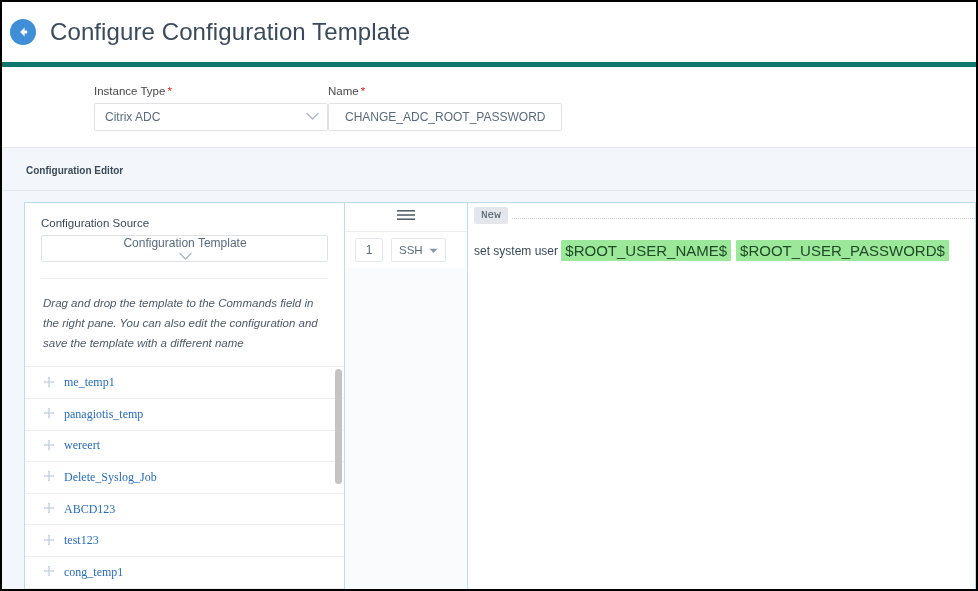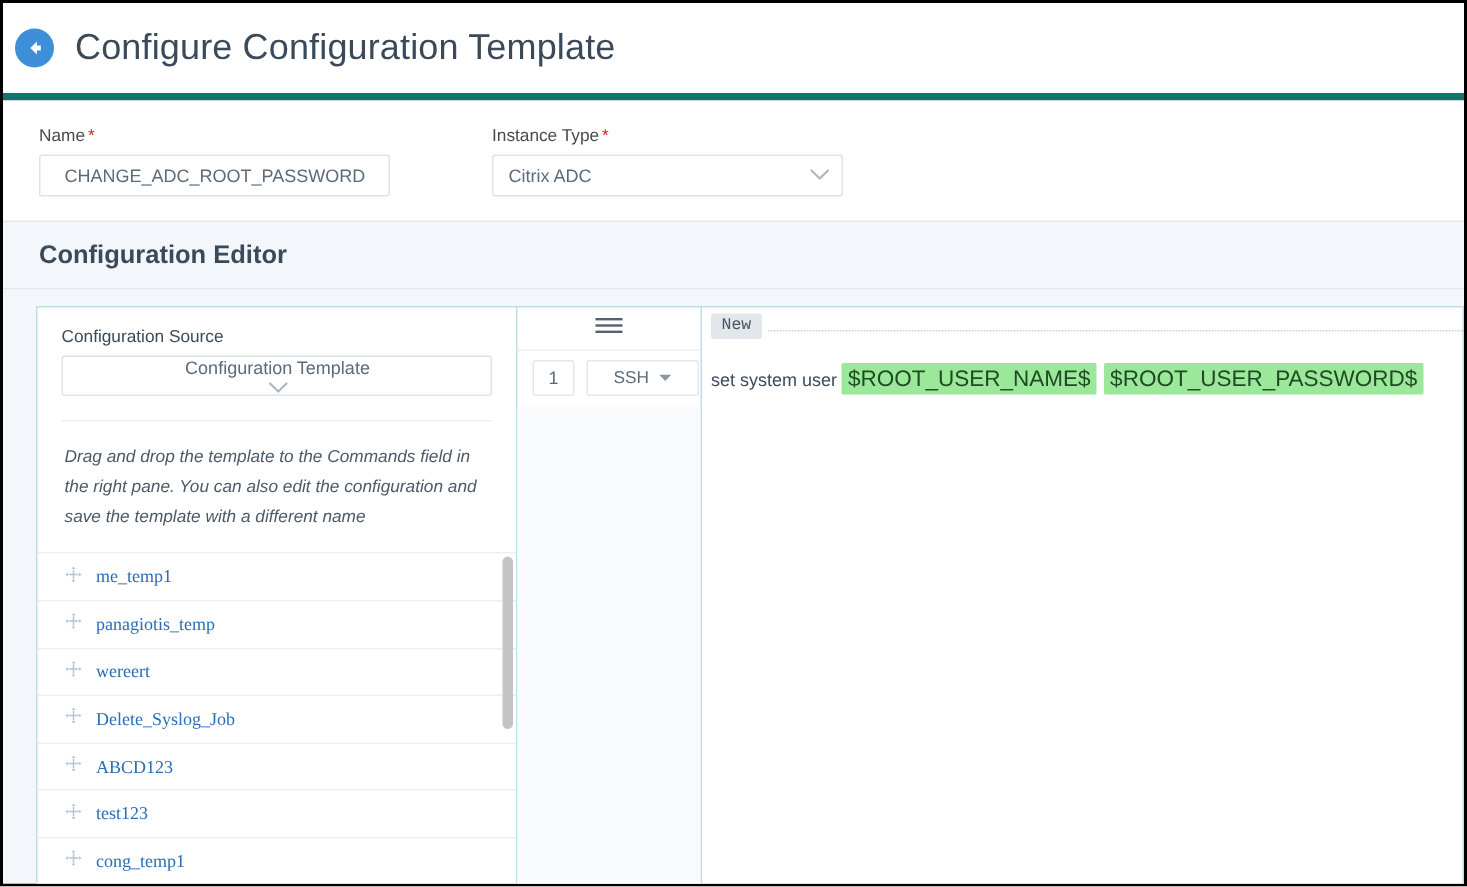--- a/index.html
+++ b/index.html
@@ -88,21 +88,21 @@
   }
   .chev { flex: 0 0 auto; opacity: .55; }
 
   
   .section-band {
     background: #f3f6fa;
     padding: 12px 0 12px 24px;
     border-bottom: 1px solid #e3e8ee;
   }
   .section-band .t {
-    font-size: 17px;
+    font-size: 10px;
     font-weight: bold;
     color: #3b4a5a;
   }
 
   
   .editor-wrap {
     display: flex;
     height: 403px;
     background: #f3f6fa;
     padding: 11px 0 0 22px;
@@ -208,21 +208,21 @@
     border-radius: 2px;
     display: flex; align-items: center; justify-content: center;
     font-size: 12px;
     color: #5b6b7d;
   }
   .proto-box {
     height: 24px;
     border: 1px solid #e4e8ec;
     border-radius: 2px;
     display: flex; align-items: center; gap: 6px;
-    padding: 0 17px;
+    padding: 0 7px;
     font-size: 11.5px;
     color: #5b6b7d;
     cursor: pointer;
   }
   .caret-dn { flex: 0 0 auto; opacity: .7; }
   .mid-fill { flex: 1 1 auto; background: #fafbfc; }
 
   
   .right-pane {
     flex: 1 1 auto;
@@ -284,40 +284,40 @@
   <div class="page-header">
     <div class="back-btn">
       <svg width="16" height="16" viewBox="0 0 16 16" aria-hidden="true">
         <path d="M9.6 3.6 L5.2 8 L9.6 12.4 L9.6 9.6 L12.2 9.6 L12.2 6.4 L9.6 6.4 Z" fill="#ffffff"></path>
       </svg>
     </div>
     <div class="page-title">Configure Configuration Template</div>
   </div>
 
   <div class="form-row">
-    <div class="field name-field">
-      <div class="field-label">
-        <span>Name</span><span class="req">*</span>
-      </div>
-      <div class="text-input">
-        <span class="val">CHANGE_ADC_ROOT_PASSWORD</span>
-      </div>
-    </div>
-
     <div class="field type-field">
       <div class="field-label">
         <span>Instance Type</span><span class="req">*</span>
       </div>
       <div class="select-input">
         <span>Citrix ADC</span>
         <span class="chev">
           <svg width="13" height="9" viewBox="0 0 13 9">
               <path d="M1 1.6 L6.5 7 L12 1.6" fill="none" stroke="#6b7a8a" stroke-width="1.4" stroke-linecap="round"></path>
             </svg>
         </span>
+      </div>
+    </div>
+
+    <div class="field name-field">
+      <div class="field-label">
+        <span>Name</span><span class="req">*</span>
+      </div>
+      <div class="text-input">
+        <span class="val">CHANGE_ADC_ROOT_PASSWORD</span>
       </div>
     </div>
   </div>
 
   <div class="section-band">
     <span class="t">Configuration Editor</span>
   </div>
 
   <div class="editor-wrap">
 

